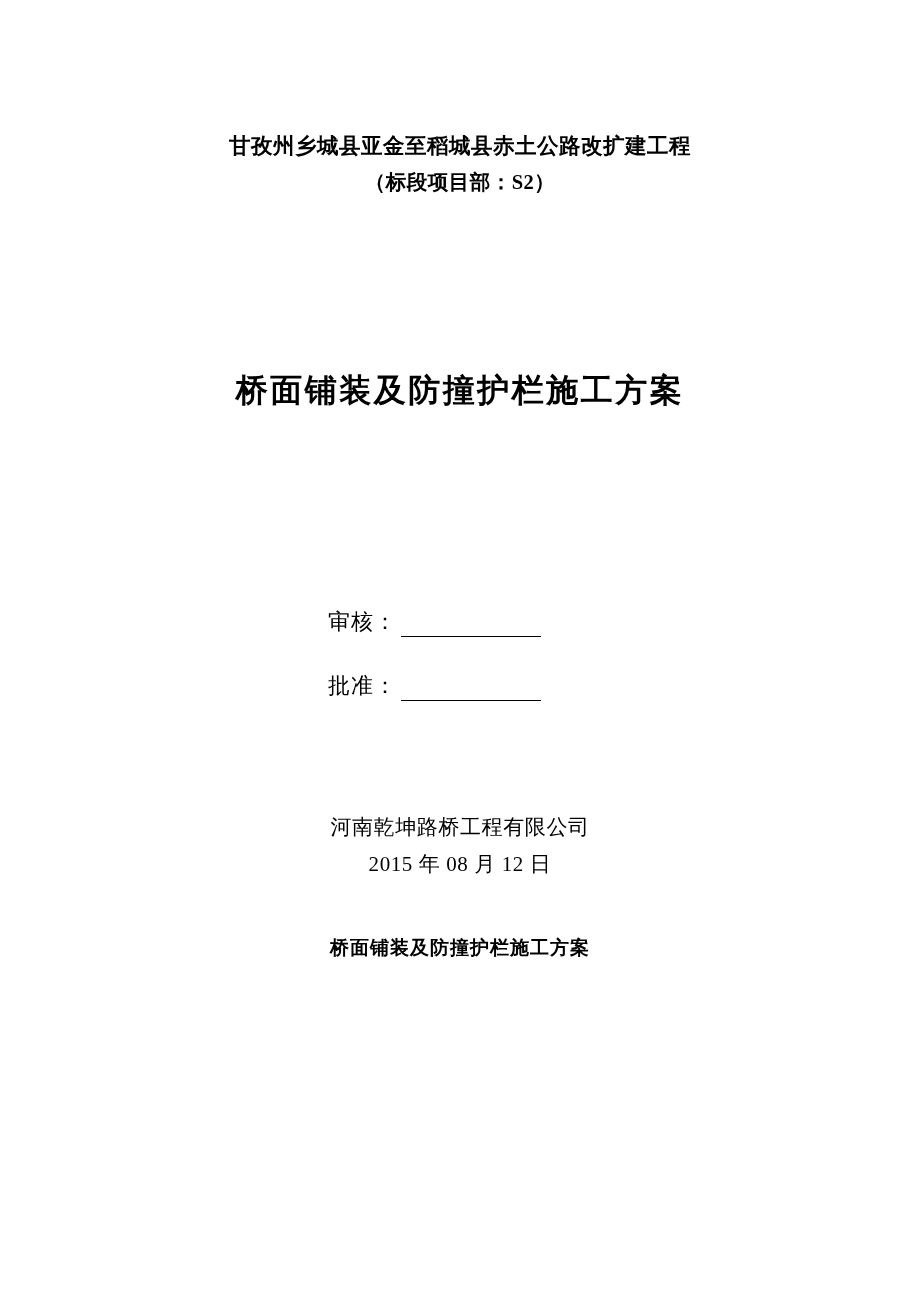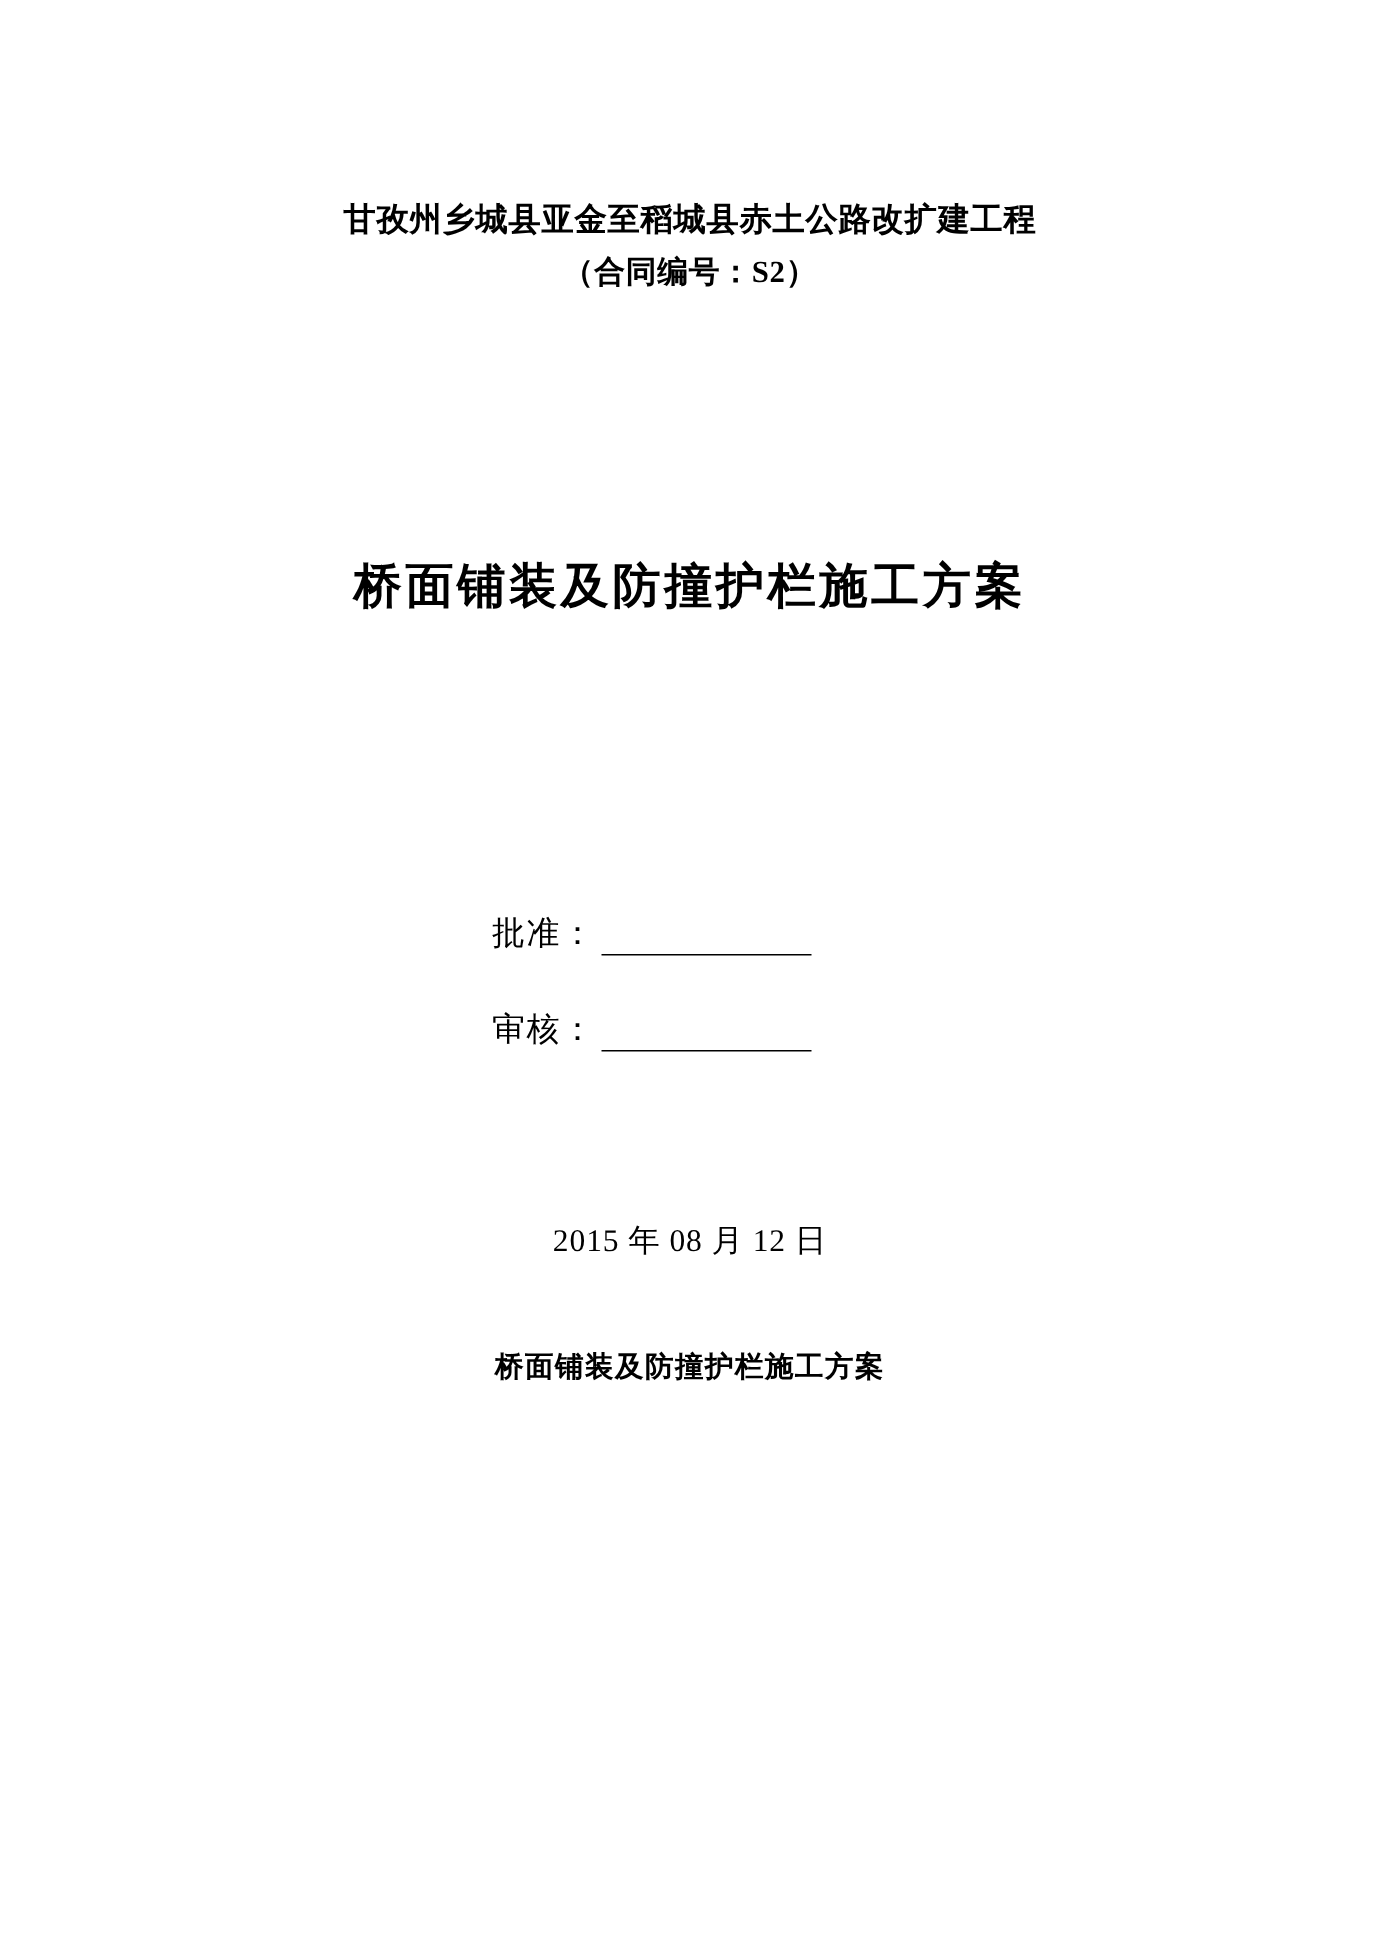--- a/index.html
+++ b/index.html
@@ -99,36 +99,37 @@
   }
 </style>
 </head>
 <body>
 
 <div class="page">
   <div class="content">
 
     <div class="doc-header">
       <div class="line">甘孜州乡城县亚金至稻城县赤土公路改扩建工程</div>
-      <div class="line second">（合同编号：S2）</div>
+      <div class="line second">（标段项目部：S2）</div>
     </div>
 
     <div class="doc-title">桥面铺装及防撞护栏施工方案</div>
 
     <div class="sign-block">
       <div class="sign-row">
-        <span class="label">批准：</span>
+        <span class="label">审核：</span>
         <span class="rule"></span>
       </div>
       <div class="sign-row">
-        <span class="label">审核：</span>
+        <span class="label">批准：</span>
         <span class="rule"></span>
       </div>
     </div>
 
     <div class="doc-footer">
+      <div class="line">河南乾坤路桥工程有限公司</div>
       <div class="line">2015 年 08 月 12 日</div>
     </div>
 
     <div class="running-title">桥面铺装及防撞护栏施工方案</div>
 
   </div>
 </div>
 
 </body></html>

